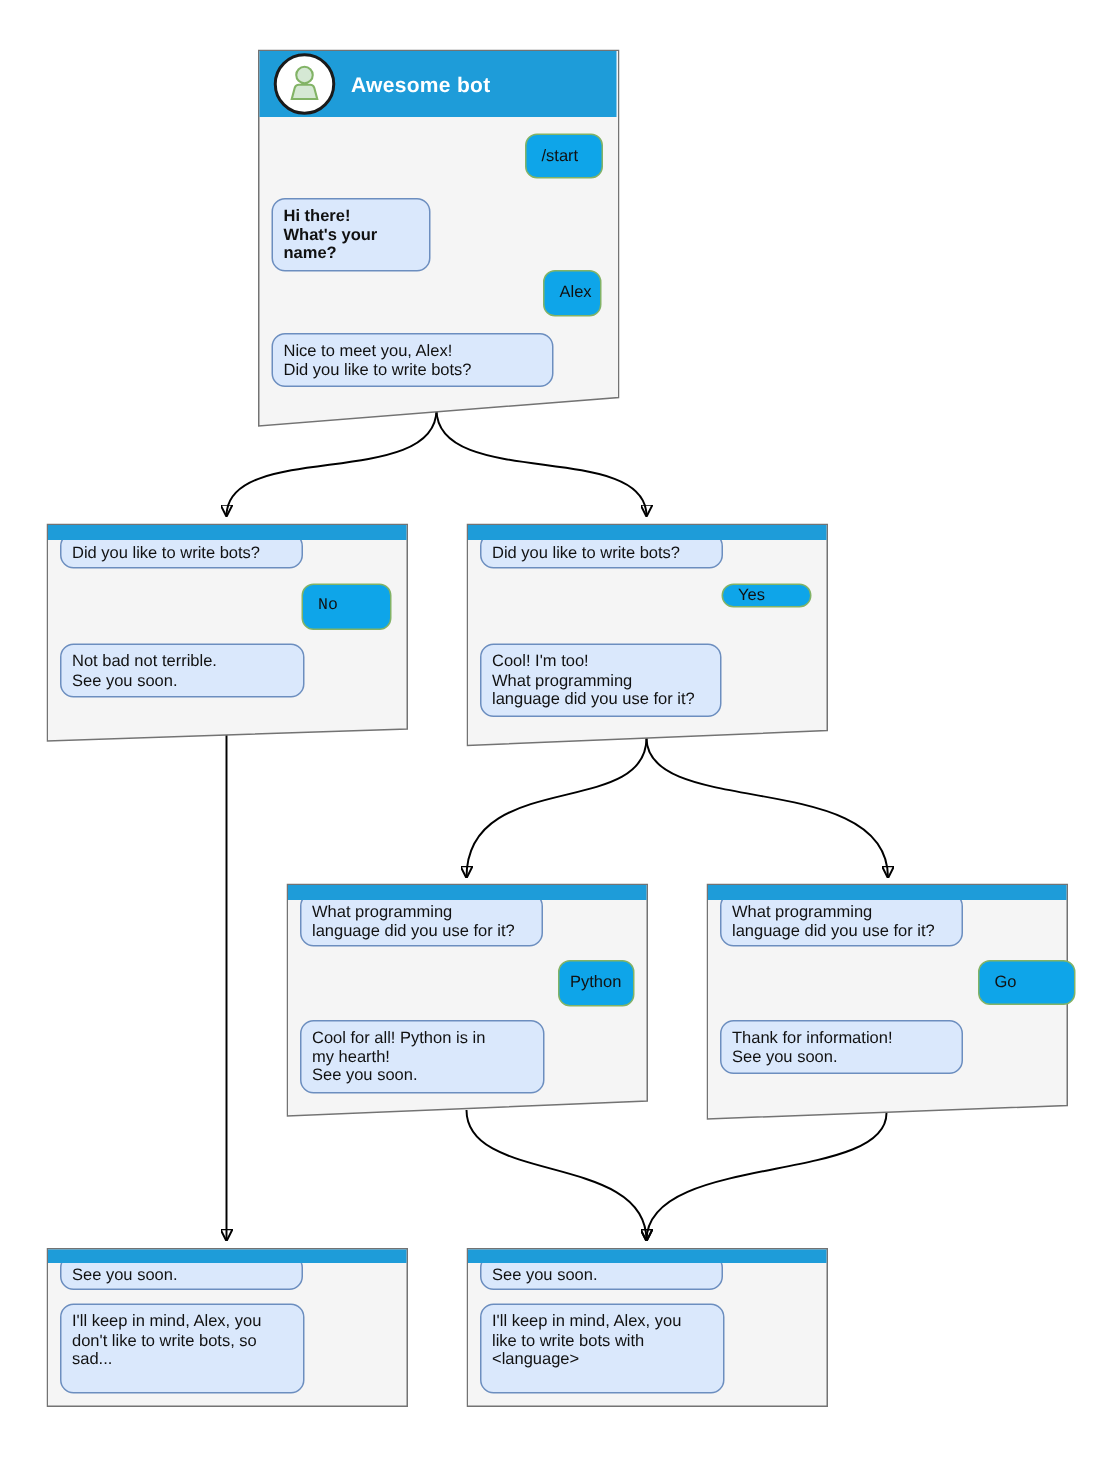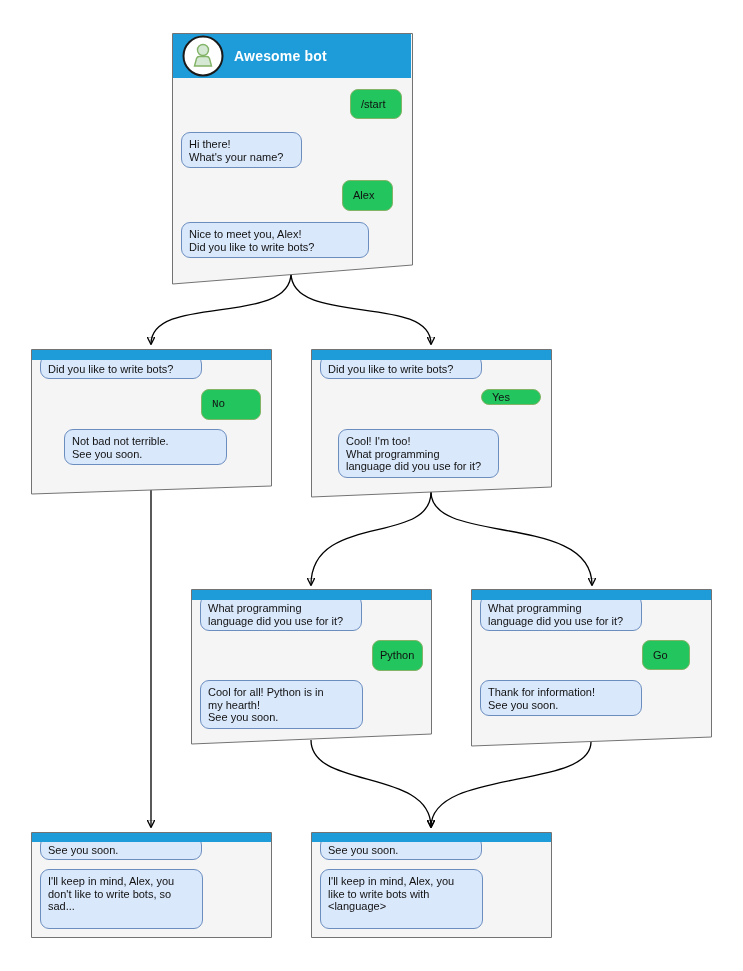--- a/index.html
+++ b/index.html
@@ -11,21 +11,21 @@
   .win-shape{position:absolute;left:0;top:0;display:block;}
   .win-shape polygon{fill:#f5f5f5;stroke:#737373;stroke-width:1;}
   .win-header{position:absolute;left:1px;top:1px;background:#1e9cd9;z-index:3;}
   .big-header{height:44px;width:238px;display:flex;align-items:center;}
   .avatar{position:absolute;left:9px;top:1px;width:42px;height:42px;}
   .win-title{position:absolute;left:61px;top:0;height:44px;display:flex;align-items:center;
     color:#ffffff;font-weight:bold;font-size:14px;letter-spacing:.2px;}
   .bubble{position:absolute;font-size:11px;line-height:12.5px;white-space:pre-line;
     box-sizing:border-box;border-radius:9px;}
   .bot{background:#dae8fc;border:1px solid #6c8ebf;padding:5px 7px 4px;z-index:2;}
-  .user{background:#22c55e;border:1px solid #82b366;display:flex;align-items:center;
+  .user{background:#0ea5e9;border:1px solid #82b366;display:flex;align-items:center;
     padding-left:10px;border-radius:8px;z-index:2;}
   .tucked{z-index:1;display:flex;align-items:flex-end;padding:3px 7px;}
   #connectors{position:absolute;left:0;top:0;z-index:0;}
   #connectors path{fill:none;stroke:#000000;stroke-width:1.3px;}
 </style>
 </head>
 <body>
 
 <div id="canvas">
 
@@ -50,46 +50,46 @@
     </svg>
     <div class="win-header big-header">
       <svg class="avatar" viewBox="0 0 42 42">
         <circle cx="21" cy="21" r="19.5" fill="#ffffff" stroke="#1a1a1a" stroke-width="2"></circle>
         <circle cx="21" cy="15" r="5.5" fill="#d5e8d4" stroke="#82b366" stroke-width="1.4"></circle>
         <path d="M12.5,31 L14.5,23.5 Q15.2,21.5 17.2,21.5 L24.8,21.5 Q26.8,21.5 27.5,23.5 L29.5,31 Z" fill="#d5e8d4" stroke="#82b366" stroke-width="1.4"></path>
       </svg>
       <span class="win-title">Awesome bot</span>
     </div>
     <div class="bubble user" style="left:178px;top:56px;width:52px;height:30px;">/start</div>
-    <div class="bubble bot" style="left:9px;top:99px;width:121px;">Hi there!
+    <div class="bubble bot" style="left:9px;top:99px;width:106px;font-weight:bold;">Hi there!
 What's your name?</div>
-    <div class="bubble user" style="left:170px;top:147px;width:51px;height:31px;">Alex</div>
+    <div class="bubble user" style="left:190px;top:147px;width:39px;height:31px;">Alex</div>
     <div class="bubble bot" style="left:9px;top:189px;width:188px;">Nice to meet you, Alex!
 Did you like to write bots?</div>
   </div>
 
   <div class="window" style="left:31px;top:349px;width:241px;height:146px;">
     <svg class="win-shape" width="241" height="146" viewBox="0 0 241 146">
       <polygon points="0.5,0.5 240.5,0.5 240.5,137 0.5,145"></polygon>
     </svg>
     <div class="win-header" style="height:10px;width:239px;"></div>
     <div class="bubble bot tucked" style="left:9px;top:6px;width:162px;height:24px;">Did you like to write bots?</div>
     <div class="bubble user" style="left:170px;top:40px;width:60px;height:31px;font-family:Liberation Mono, monospace;">No</div>
-    <div class="bubble bot" style="left:9px;top:80px;width:163px;margin-left:24px;">Not bad not terrible.
+    <div class="bubble bot" style="left:9px;top:80px;width:163px;">Not bad not terrible.
 See you soon.</div>
   </div>
 
   <div class="window" style="left:311px;top:349px;width:241px;height:149px;">
     <svg class="win-shape" width="241" height="149" viewBox="0 0 241 149">
       <polygon points="0.5,0.5 240.5,0.5 240.5,138 0.5,148"></polygon>
     </svg>
     <div class="win-header" style="height:10px;width:239px;"></div>
     <div class="bubble bot tucked" style="left:9px;top:6px;width:162px;height:24px;">Did you like to write bots?</div>
     <div class="bubble user" style="left:170px;top:40px;width:60px;height:16px;">Yes</div>
-    <div class="bubble bot" style="left:27px;top:80px;width:161px;">Cool! I'm too!
+    <div class="bubble bot" style="left:9px;top:80px;width:161px;">Cool! I'm too!
 What programming
 language did you use for it?</div>
   </div>
 
   <div class="window" style="left:191px;top:589px;width:241px;height:156px;">
     <svg class="win-shape" width="241" height="156" viewBox="0 0 241 156">
       <polygon points="0.5,0.5 240.5,0.5 240.5,145 0.5,155"></polygon>
     </svg>
     <div class="win-header" style="height:10px;width:239px;"></div>
     <div class="bubble bot tucked" style="left:9px;top:6px;width:162px;height:36px;">What programming
@@ -100,21 +100,21 @@
 See you soon.</div>
   </div>
 
   <div class="window" style="left:471px;top:589px;width:241px;height:158px;">
     <svg class="win-shape" width="241" height="158" viewBox="0 0 241 158">
       <polygon points="0.5,0.5 240.5,0.5 240.5,148 0.5,157"></polygon>
     </svg>
     <div class="win-header" style="height:10px;width:239px;"></div>
     <div class="bubble bot tucked" style="left:9px;top:6px;width:162px;height:36px;">What programming
 language did you use for it?</div>
-    <div class="bubble user" style="left:171px;top:51px;width:48px;height:30px;">Go</div>
+    <div class="bubble user" style="left:181px;top:51px;width:65px;height:30px;">Go</div>
     <div class="bubble bot" style="left:9px;top:91px;width:162px;">Thank for information!
 See you soon.</div>
   </div>
 
   <div class="window" style="left:31px;top:832px;width:241px;height:106px;">
     <svg class="win-shape" width="241" height="106" viewBox="0 0 241 106">
       <polygon points="0.5,0.5 240.5,0.5 240.5,105.5 0.5,105.5"></polygon>
     </svg>
     <div class="win-header" style="height:9px;width:239px;"></div>
     <div class="bubble bot tucked" style="left:9px;top:4px;width:162px;height:24px;">See you soon.</div>

